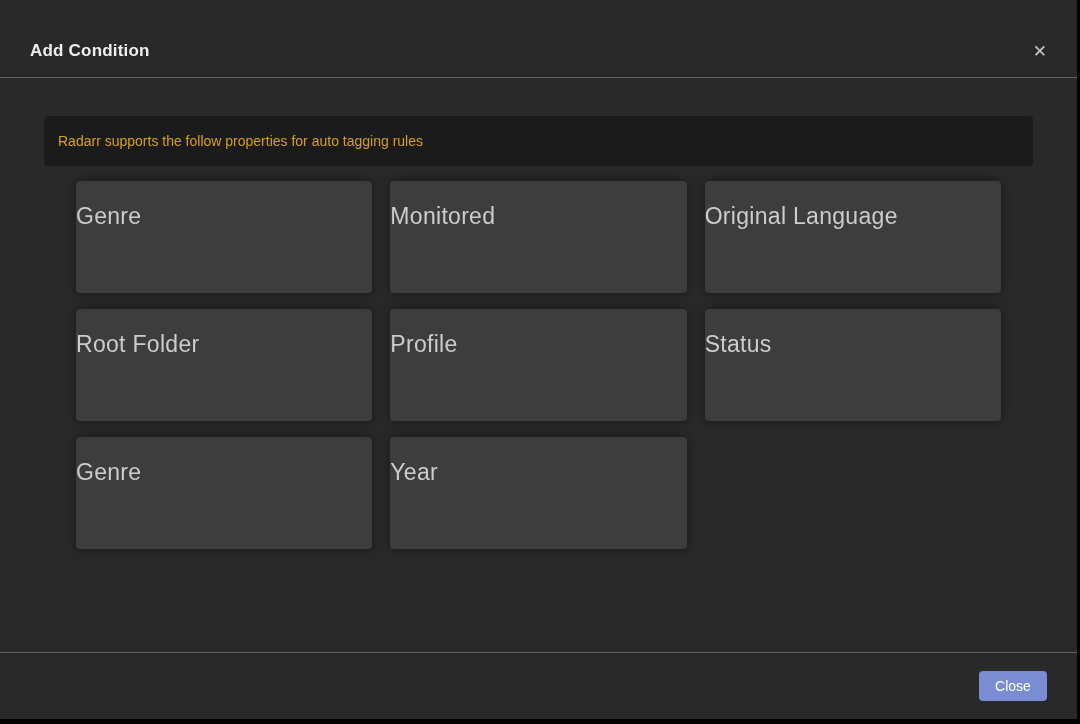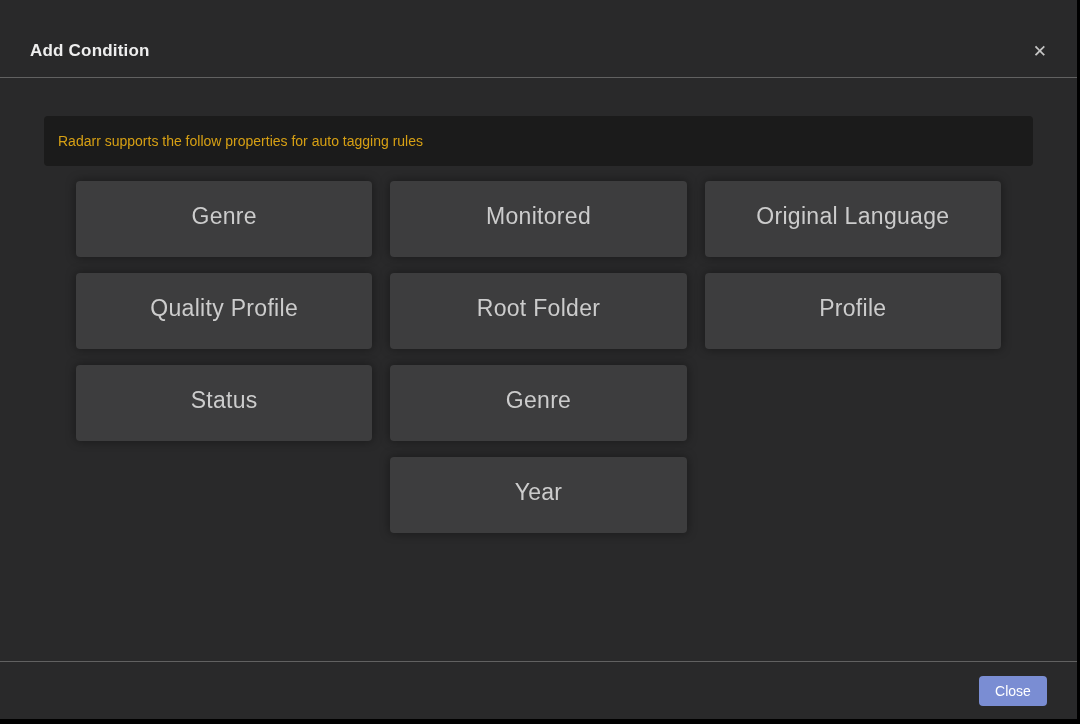--- a/index.html
+++ b/index.html
@@ -47,38 +47,38 @@
     font-size: 14px;
   }
   .condition-grid {
     margin: 15px 32px 0;
     display: grid;
     grid-template-columns: repeat(3, 1fr);
     column-gap: 18px;
     row-gap: 16px;
   }
   .condition-card {
-    height: 76px;
+    height: 112px;
     background: #3d3d3e;
     border-radius: 4px;
     box-shadow: 0 0 10px 1px rgba(0,0,0,0.35);
     padding-top: 22px;
-    text-align: center;
+    text-align: left;
     cursor: pointer;
   }
   .condition-card:last-child { grid-column: 2; }
   .condition-card .card-label {
     color: #cccccc;
     font-size: 23px;
     font-weight: 300;
     letter-spacing: 0.3px;
   }
   
   .modal-footer {
-    height: 58px; flex: none;
+    height: 67px; flex: none;
     border-top: 1px solid #616161;
     display: flex; align-items: center; justify-content: flex-end;
     padding: 0 30px;
   }
   .close-button {
     background: #7a8dd3;
     color: #ffffff;
     border: none;
     border-radius: 4px;
     height: 30px;
@@ -110,23 +110,20 @@
   </div>
 
   <div class="condition-card">
     <span class="card-label">Monitored</span>
   </div>
 
   <div class="condition-card">
     <span class="card-label">Original Language</span>
   </div>
 
-  <div class="condition-card">
-    <span class="card-label">Quality Profile</span>
-  </div>
 
   <div class="condition-card">
     <span class="card-label">Root Folder</span>
   </div>
 
   <div class="condition-card">
     <span class="card-label">Profile</span>
   </div>
 
   <div class="condition-card">

